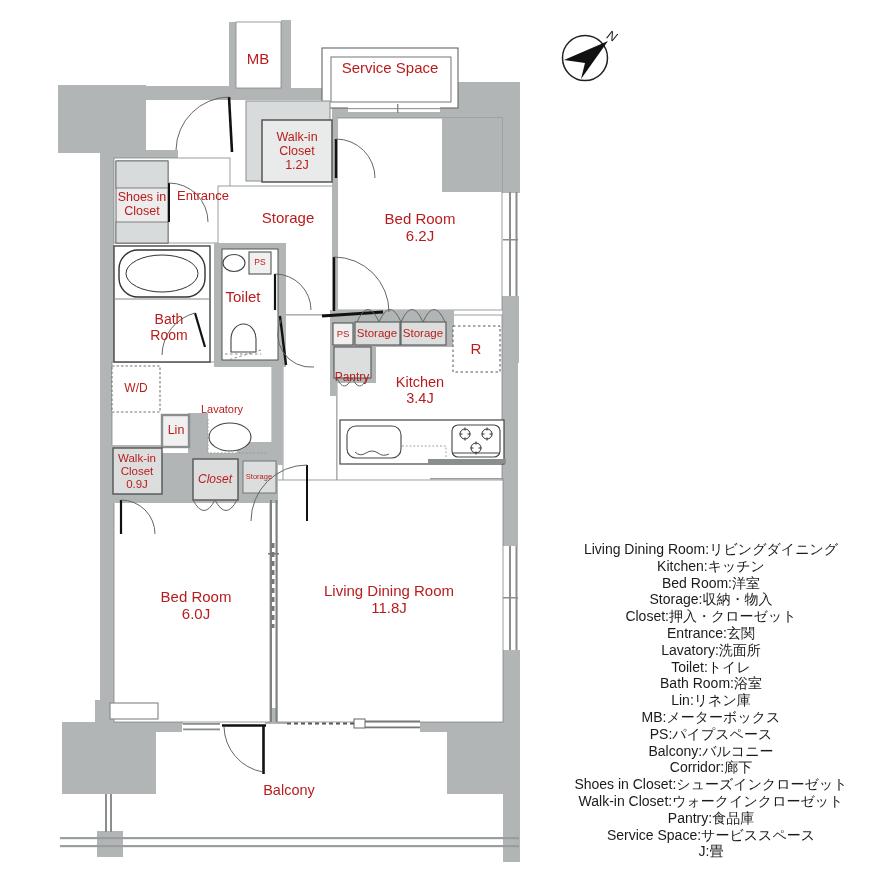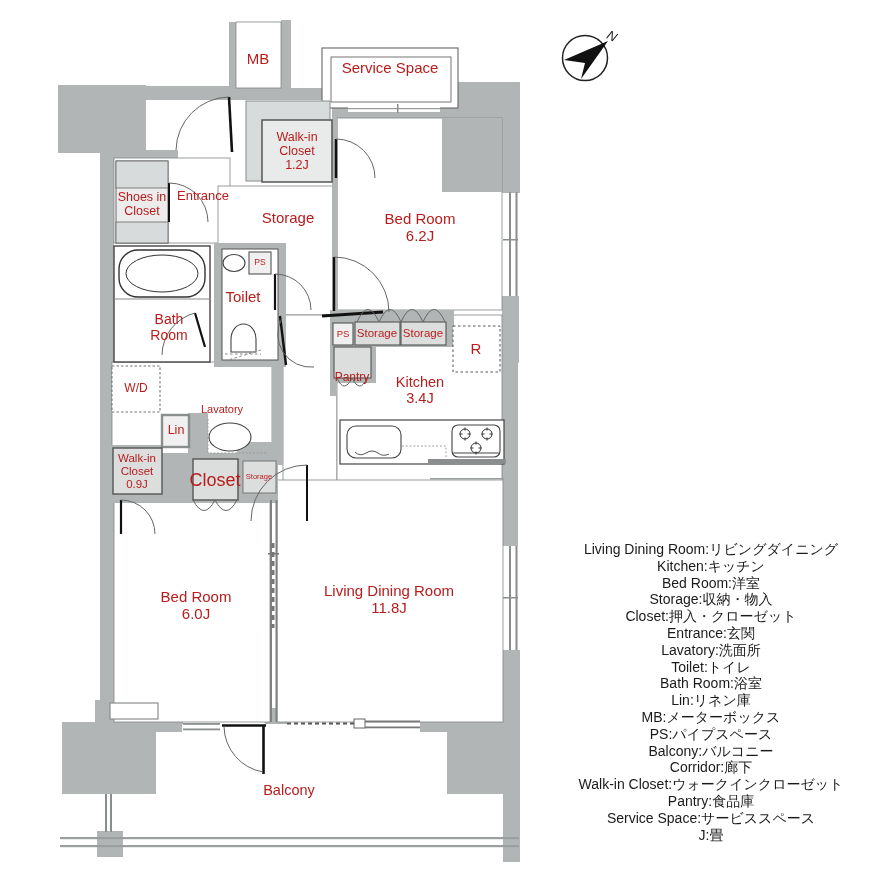--- a/index.html
+++ b/index.html
@@ -238,21 +238,21 @@
 <div class="lbl" style="left:260px;top:263px;font-size:8.5px;">PS</div>
 <div class="lbl" style="left:136px;top:389px;font-size:12px;">W/D</div>
 <div class="lbl" style="left:222px;top:409px;font-size:11px;white-space:nowrap;">Lavatory</div>
 <div class="lbl" style="left:176px;top:430px;font-size:12.5px;">Lin</div>
 
 <div class="lbl" style="left:137px;top:471px;font-size:11.5px;width:54px;">
   <span>Walk-in Closet</span>
   <span class="size">0.9J</span>
 </div>
 
-<div class="lbl" style="left:215px;top:480px;font-size:18px;white-space:nowrap;">Closet</div>
+<div class="lbl" style="left:215px;top:480px;font-size:12px;white-space:nowrap;font-style:italic;">Closet</div>
 <div class="lbl" style="left:259px;top:477px;font-size:7.5px;">Storage</div>
 <div class="lbl" style="left:343px;top:334px;font-size:9.5px;">PS</div>
 <div class="lbl" style="left:377px;top:333px;font-size:11.5px;white-space:nowrap;">Storage</div>
 <div class="lbl" style="left:423px;top:333px;font-size:11.5px;white-space:nowrap;">Storage</div>
 <div class="lbl" style="left:352px;top:362px;font-size:12px;margin-top:16px;">Pantry</div>
 <div class="lbl" style="left:476px;top:349px;font-size:15px;">R</div>
 
 <div class="lbl" style="left:420px;top:390px;font-size:14.5px;width:80px;">
   <span>Kitchen</span>
   <span class="size">3.4J</span>
@@ -280,19 +280,20 @@
       <div class="legend-line">Closet:押入・クローゼット</div>
       <div class="legend-line">Entrance:玄関</div>
       <div class="legend-line">Lavatory:洗面所</div>
       <div class="legend-line">Toilet:トイレ</div>
       <div class="legend-line">Bath Room:浴室</div>
       <div class="legend-line">Lin:リネン庫</div>
       <div class="legend-line">MB:メーターボックス</div>
       <div class="legend-line">PS:パイプスペース</div>
       <div class="legend-line">Balcony:バルコニー</div>
       <div class="legend-line">Corridor:廊下</div>
+      <div class="legend-line">Shoes in Closet:シューズインクローゼット</div>
       <div class="legend-line">Walk-in Closet:ウォークインクローゼット</div>
       <div class="legend-line">Pantry:食品庫</div>
       <div class="legend-line">Service Space:サービススペース</div>
       <div class="legend-line">J:畳</div>
     </div>
 
 </div>
 
 </body></html>

